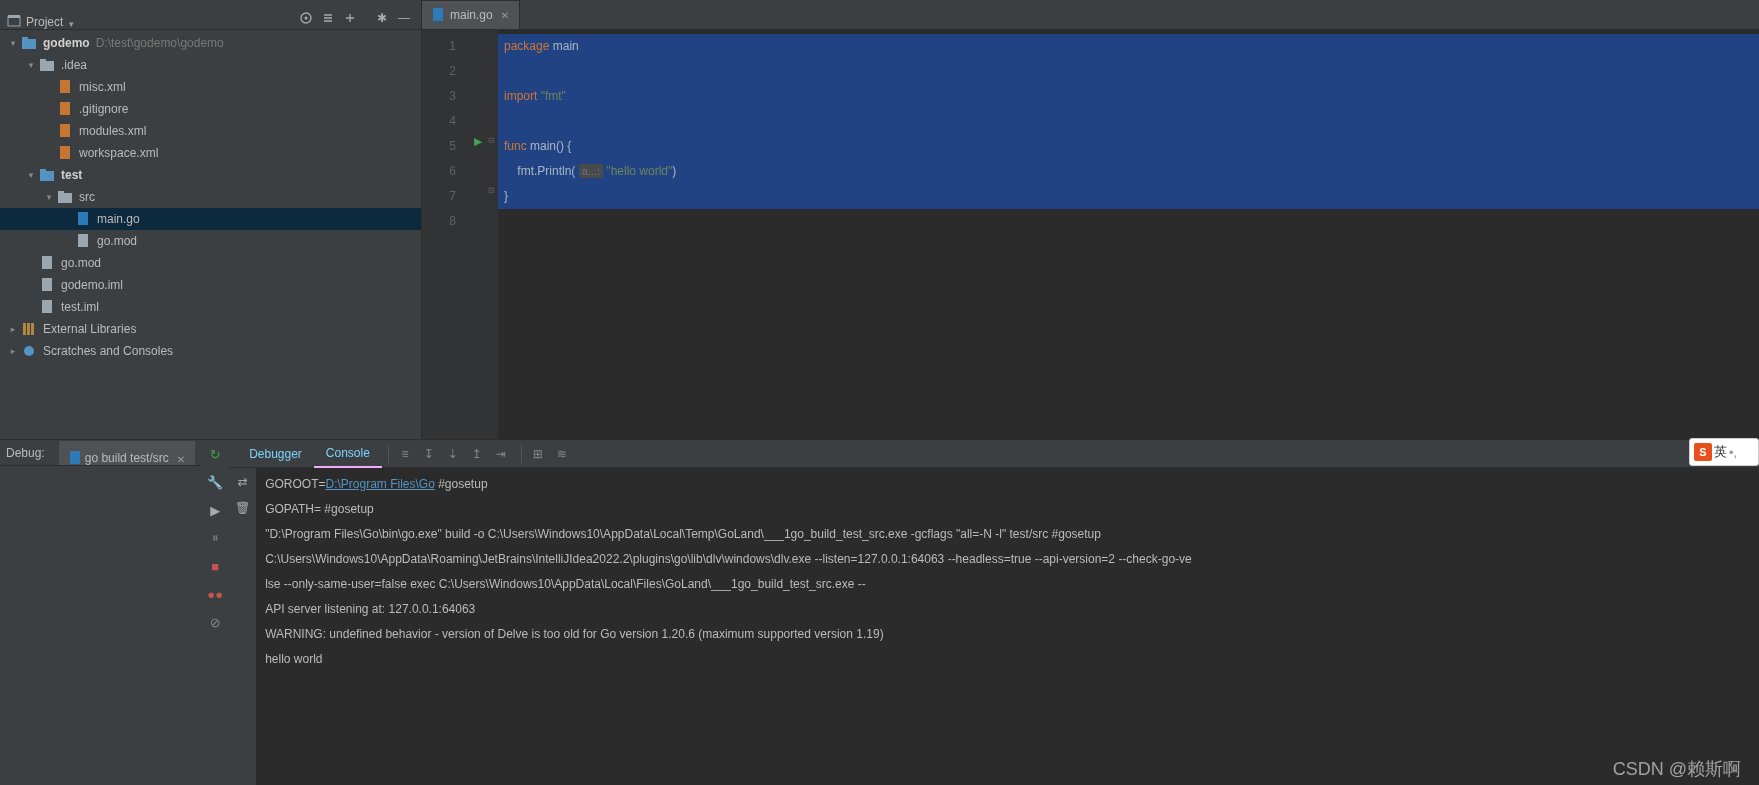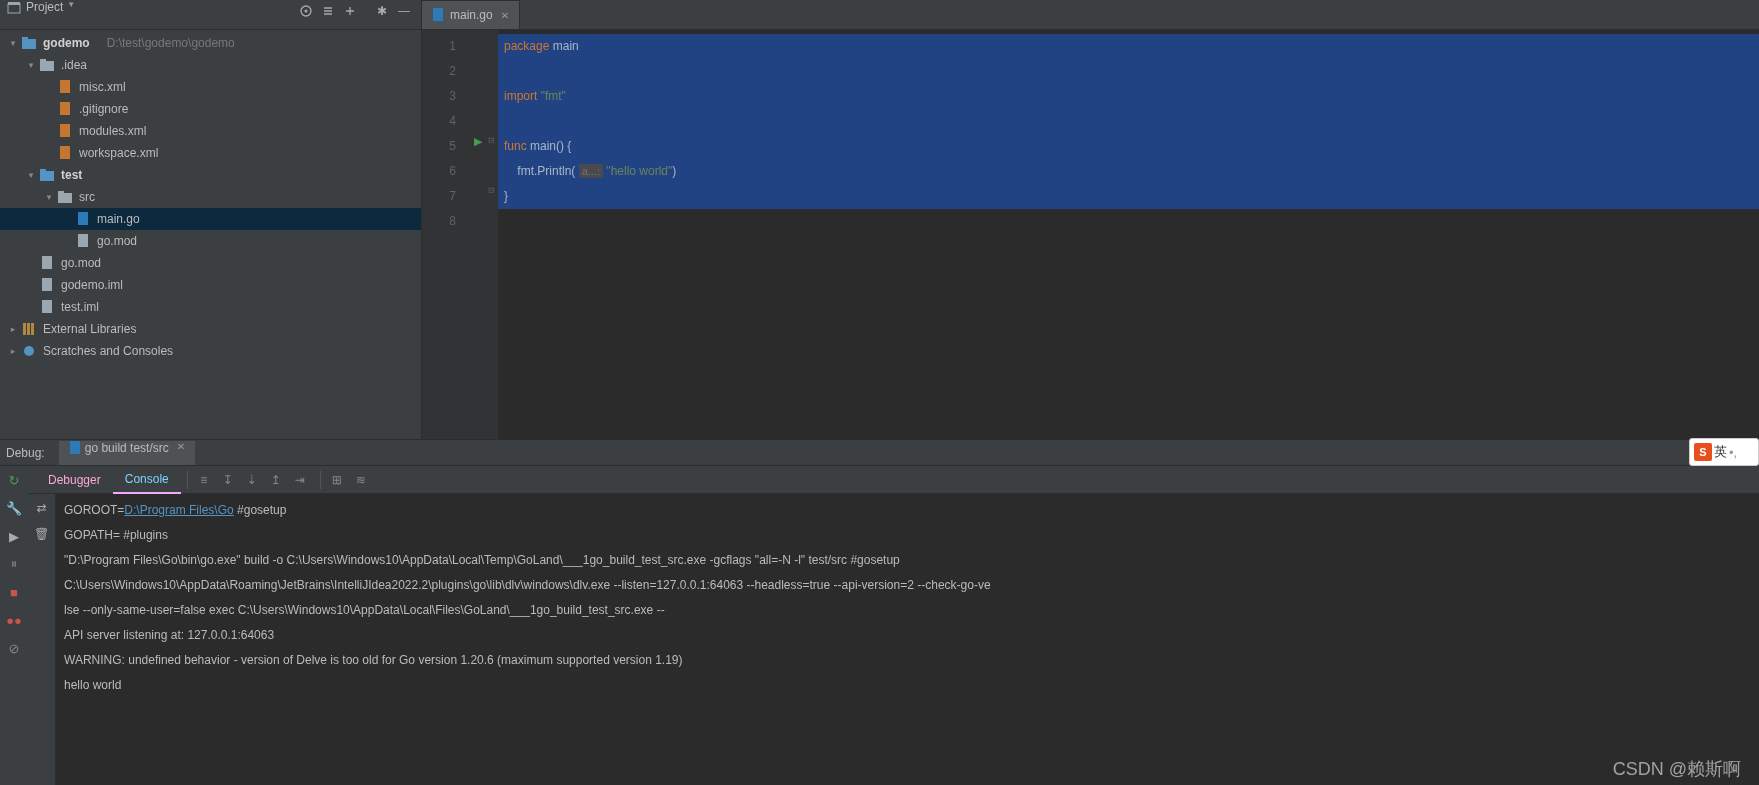--- a/index.html
+++ b/index.html
@@ -2,33 +2,33 @@
 <html><head>
 <meta charset="utf-8">
 <style>
 *{margin:0;padding:0;box-sizing:border-box;font-family:"Segoe UI",Arial,sans-serif;font-size:12px;-webkit-user-select:none;user-select:none}
 html,body{width:1759px;height:785px;overflow:hidden;background:#3c3f41;color:#bbbbbb}
 .root{display:flex;flex-direction:column;width:100%;height:100%}
 
 
 .top{display:flex;flex:0 0 440px;border-bottom:1px solid #2b2d2e}
 .sidebar{flex:0 0 422px;background:#3c3f41;border-right:1px solid #2b2d2e;display:flex;flex-direction:column}
-.sidebar-hdr{display:flex;align-items:flex-start;height:30px;padding:0 6px;border-bottom:1px solid #2b2d2e}
+.sidebar-hdr{display:flex;align-items:flex-end;height:30px;padding:0 6px;border-bottom:1px solid #2b2d2e}
 .sidebar-hdr .ic{width:16px;height:16px;margin-right:4px;display:inline-flex;align-items:center;justify-content:center}
 .sidebar-hdr .ttl{font-weight:500;color:#bbbbbb}
 .sidebar-hdr .arrow{margin-left:4px;font-size:8px;color:#999}
 .sidebar-hdr .sp{flex:1}
 .sidebar-hdr .btn{width:22px;height:22px;display:inline-flex;align-items:center;justify-content:center;color:#aaa;cursor:pointer}
 
 .tree{flex:1;overflow:auto;padding-top:2px;color:#bbbbbb}
 .tree .row{display:flex;align-items:center;height:22px;cursor:pointer;white-space:nowrap}
 .tree .row.sel{background:#0d293e}
 .tree .chev{display:inline-block;width:10px;text-align:center;color:#888;font-size:9px;margin-right:3px}
 .tree .fic{width:16px;height:16px;margin-right:6px;display:inline-flex;align-items:center;justify-content:center;flex-shrink:0}
-.tree .muted{color:#787878;margin-left:17px}
+.tree .muted{color:#787878;margin-left:6px}
 .tree .lbl{color:#bbbbbb}
 .d0{padding-left:8px}.d1{padding-left:26px}.d2{padding-left:44px}.d3{padding-left:62px}
 .tree .bold{font-weight:600;color:#d0d0d0}
 
 
 .editor{flex:1;display:flex;flex-direction:column;background:#2b2b2b}
 .tabs{display:flex;height:30px;background:#3c3f41;align-items:flex-end;border-bottom:1px solid #2b2d2e}
 .tab{display:flex;align-items:center;height:29px;padding:0 10px;background:#4e5254;color:#bbbbbb;border-top:1px solid #2b2d2e;border-right:1px solid #2b2d2e;cursor:pointer}
 .tab .fic{margin-right:6px}
 .tab .cls{margin-left:8px;font-size:10px;color:#999}
@@ -36,31 +36,31 @@
 .gutter{flex:0 0 44px;background:#313335;color:#606366;text-align:right;padding:4px 10px 4px 4px;line-height:25px}
 .gutter-extra{flex:0 0 32px;background:#313335;position:relative}
 .run-ic{position:absolute;left:8px;top:105px;color:#499c54;font-size:11px}
 .fold{position:absolute;left:22px;color:#606366;font-size:8px}
 .src{flex:1;padding:4px 0;line-height:25px;position:relative}
 .src .ln{height:25px;padding-left:6px;white-space:pre}
 .src .hl{background:#214283}
 .kw{color:#cc7832}.id{color:#a9b7c6}.str{color:#6a8759}.param{color:#72737a;background:#484a4b;font-size:11px;padding:1px 3px;border-radius:2px}
 
 
-.dbg{flex:1;display:flex;flex-direction:column;background:#3c3f41}
+.dbg{flex:1;display:flex;flex-direction:row;background:#3c3f41}
 .dbg-hdr{display:flex;height:26px;align-items:center;padding:0 6px;color:#bbbbbb;border-bottom:1px solid #2b2d2e}
 .dbg-hdr .lbl{margin-right:14px}
-.dbg-hdr .rtab{display:flex;align-items:flex-start;height:24px;padding:0 10px;background:#4e5254}
+.dbg-hdr .rtab{display:flex;align-items:flex-end;height:24px;padding:0 10px;background:#4e5254}
 .dbg-hdr .rtab .cls{margin-left:8px;font-size:10px;color:#999}
 .dbg-body{flex:1;display:flex}
 .dbg-left{flex:0 0 28px;background:#3c3f41;display:flex;flex-direction:column;align-items:center;padding-top:4px;gap:8px}
 .dbg-left .ib{width:20px;height:20px;display:flex;align-items:center;justify-content:center;color:#aaa;cursor:pointer;font-size:13px}
 .dbg-main{flex:1;display:flex;flex-direction:column}
 .dbg-tabs{display:flex;align-items:center;height:28px;border-bottom:1px solid #2b2d2e;padding-left:8px}
-.dbg-tabs .dt{padding:0 12px;height:28px;display:flex;align-items:center;color:#f9a8d4;cursor:pointer}
+.dbg-tabs .dt{padding:0 12px;height:28px;display:flex;align-items:center;color:#7dd3fc;cursor:pointer}
 .dbg-tabs .dt.active{border-bottom:2px solid #f0abfc;color:#7dd3fc}
 .dbg-tabs .sep{width:1px;height:18px;background:#555;margin-left:6px;margin-right:6px}
 .dbg-tabs .ib{width:20px;height:20px;display:inline-flex;align-items:center;justify-content:center;color:#888;margin-right:4px}
 .dbg-cons{flex:1;display:flex}
 .dbg-cons-left{flex:0 0 28px;display:flex;flex-direction:column;align-items:center;padding-top:4px;gap:6px;border-right:1px solid #2b2d2e}
 .dbg-cons-left .ib{width:20px;height:20px;display:flex;align-items:center;justify-content:center;color:#aaa;cursor:pointer}
 .conslog{flex:1;font-family:Consolas,"Courier New",monospace;font-size:13px;color:#bbbbbb;padding:4px 8px;line-height:24px;white-space:pre;overflow:hidden;background:#2b2b2b}
 .conslog .link{color:#5394c4;text-decoration:underline;cursor:pointer}
 
 
@@ -335,21 +335,21 @@
           <span class="sep"></span>
           <span class="ib">⊞</span>
           <span class="ib">≋</span>
         </div>
         <div class="dbg-cons">
           <div class="dbg-cons-left">
             <span class="ib">⇄</span>
             <span class="ib">🗑</span>
           </div>
           <div class="conslog"><span>GOROOT=</span><span class="link">D:\Program Files\Go</span><span> #gosetup</span>
-<span>GOPATH= #plugins</span>
+<span>GOPATH= #gosetup</span>
 <span>"D:\Program Files\Go\bin\go.exe" build -o C:\Users\Windows10\AppData\Local\Temp\GoLand\___1go_build_test_src.exe -gcflags "all=-N -l" test/src #gosetup</span>
 <span>C:\Users\Windows10\AppData\Roaming\JetBrains\IntelliJIdea2022.2\plugins\go\lib\dlv\windows\dlv.exe --listen=127.0.0.1:64063 --headless=true --api-version=2 --check-go-ve</span>
 <span>lse --only-same-user=false exec C:\Users\Windows10\AppData\Local\Files\GoLand\___1go_build_test_src.exe --</span>
 <span>API server listening at: 127.0.0.1:64063</span>
 <span>WARNING: undefined behavior - version of Delve is too old for Go version 1.20.6 (maximum supported version 1.19)</span>
 <span>hello world</span></div>
         </div>
       </div>
     </div>
   </div>

